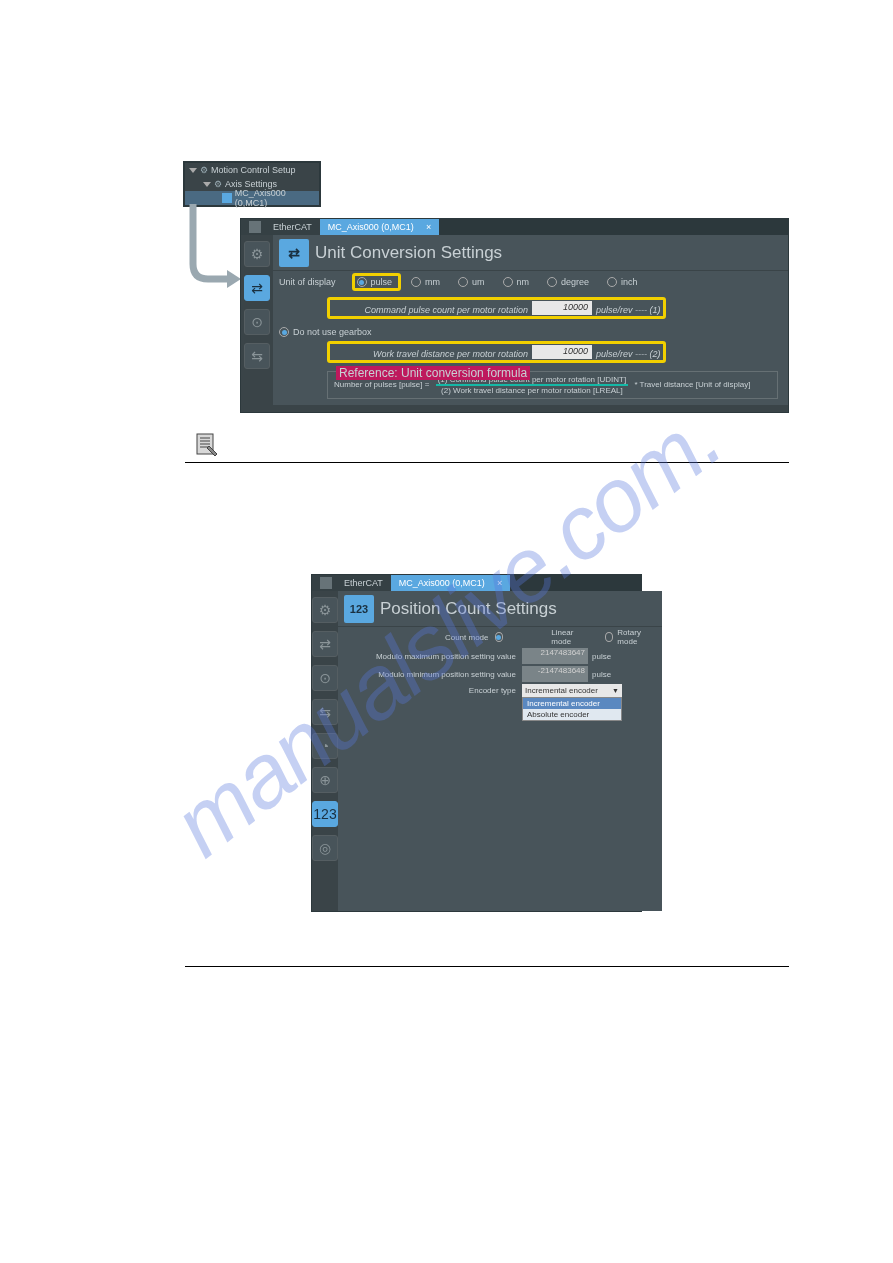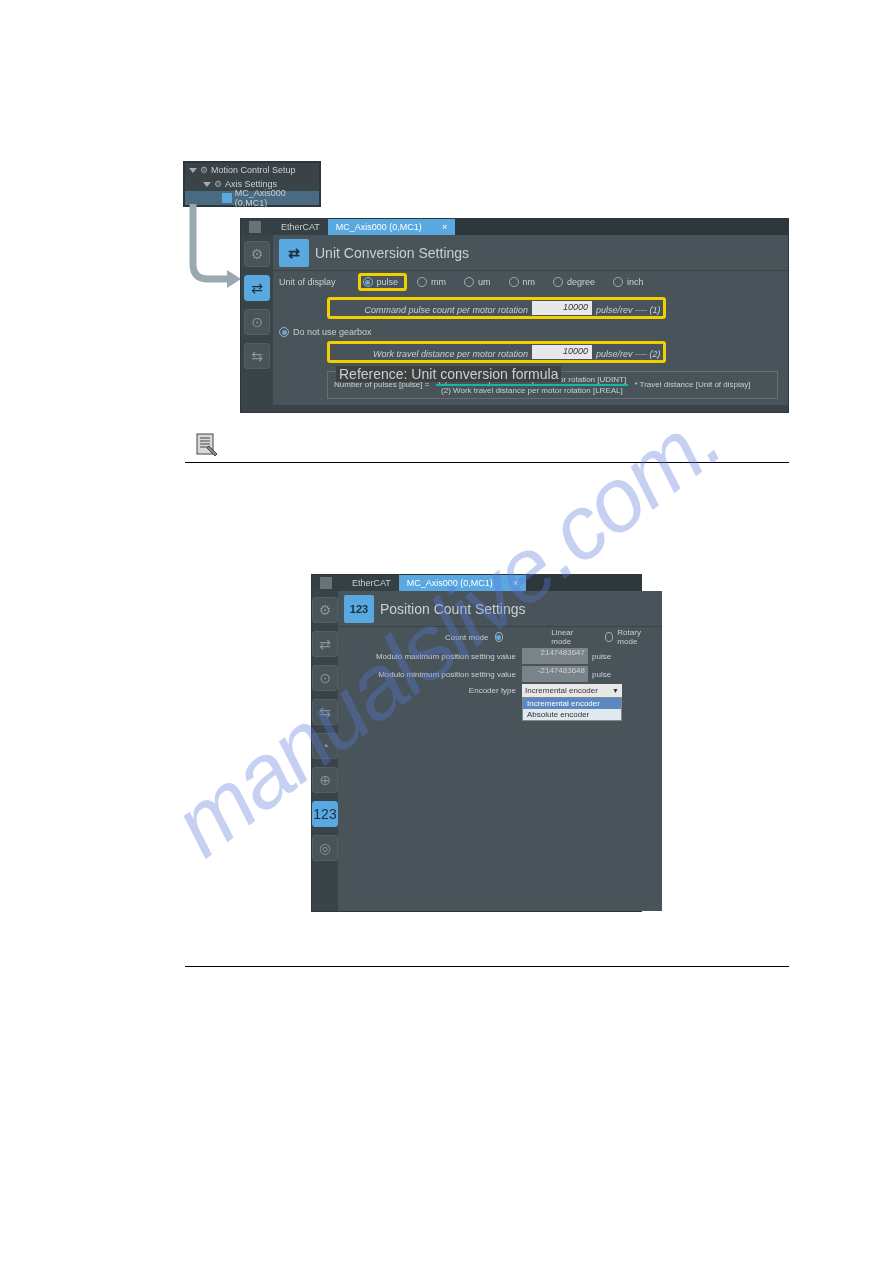--- a/index.html
+++ b/index.html
@@ -12,54 +12,54 @@
   .tri { display: inline-block; width: 0; height: 0; border-left: 4px solid transparent; border-right: 4px solid transparent; border-top: 5px solid #aaa; margin-right: 3px; }
   .gear-mini { color: #9aacb4; font-size: 9px; margin-right: 3px; }
   .node-icon { width: 10px; height: 10px; background: #5aa8e0; margin: 0 3px; }
   
   .arrow-connector { position: absolute; top: 204px; left: 183px; width: 60px; height: 90px; }
   
   .panel1 { position: absolute; top: 218px; left: 240px; width: 549px; height: 195px; background: #3a4448; border: 1px solid #2c383c; }
   .panel2 { position: absolute; top: 574px; left: 311px; width: 331px; height: 338px; background: #3a4448; border: 1px solid #2c383c; }
   
   .tab-bar { height: 16px; display: flex; background: #2c383c; }
-  .tab { padding: 1px 8px; font-size: 9px; color: #c8d0d4; display: flex; align-items: center; gap: 20px; }
+  .tab { padding: 1px 8px; font-size: 9px; color: #c8d0d4; display: flex; align-items: center; gap: 12px; }
   .tab.inactive { background: #354044; }
   .tab.active { background: #5aa8e0; color: #fff; }
   .tab-x { font-size: 9px; }
   .gear-tab { width: 12px; height: 12px; background: #677378; }
   
   .content-row { display: flex; }
   .side-icons { width: 32px; display: flex; flex-direction: column; align-items: center; gap: 8px; padding-top: 6px; background: #3a4448; }
   .side-icon { width: 26px; height: 26px; border: 1px solid #555e62; background: #48545a; border-radius: 3px; display: flex; align-items: center; justify-content: center; font-size: 14px; color: #8a9498; }
   .side-icon.active { background: #5aa8e0; border-color: #5aa8e0; color: #1a3040; }
   
   .main-area { flex: 1; background: #48545a; }
   .title-bar { height: 36px; display: flex; align-items: center; background: #48545a; border-bottom: 1px solid #3a4448; }
   .title-icon { width: 30px; height: 28px; background: #5aa8e0; margin: 0 6px; display: flex; align-items: center; justify-content: center; color: #1a3040; font-size: 14px; font-weight: bold; border-radius: 2px; }
-  .title-text { color: #c8d0d4; font-size: 14px; }
+  .title-text { color: #c8d0d4; font-size: 17px; }
   
   .section-hdr { background: #3a4448; color: #c8d0d4; font-size: 9px; padding: 2px 6px; }
   .section-hdr .tri { border-top-color: #aaa; vertical-align: middle; }
   
   .row-field { display: flex; align-items: center; padding: 2px 6px; font-size: 9px; color: #c8d0d4; background: #48545a; }
-  .label { min-width: 68px; text-align: center; padding-right: 22px; }
+  .label { min-width: 68px; text-align: center; padding-right: 16px; }
   .radio { width: 10px; height: 10px; border-radius: 50%; border: 1px solid #aaa; margin-right: 4px; display: inline-flex; align-items: center; justify-content: center; }
   .radio.sel::after { content: ''; width: 5px; height: 5px; border-radius: 50%; background: #5aa8e0; }
   .radio-lbl { margin-right: 18px; }
   .yellow-box { border: 3px solid #f2d000; border-radius: 3px; padding: 1px 2px; display: inline-flex; align-items: center; }
   .yellow-box.long { padding: 1px 2px; }
   
   .sub-field { display: flex; align-items: flex-end; font-size: 9px; color: #c8d0d4; font-style: italic; }
   .sub-label { width: 200px; text-align: right; padding-right: 4px; }
   .value-box { width: 60px; height: 14px; background: #e8e8e8; color: #333; text-align: right; padding: 1px 4px; font-size: 9px; }
   .unit-lbl { padding-left: 4px; }
   
   .ref-block { border: 1px solid #667074; margin: 6px 10px 6px 54px; padding: 3px 6px; font-size: 8px; color: #c8d0d4; position: relative; }
-  .ref-legend { position: absolute; top: -6px; left: 8px; background: #404040; padding: 0 3px; font-size: 14px; }
+  .ref-legend { position: absolute; top: -6px; left: 8px; background: #be185d; padding: 0 3px; font-size: 12px; }
   .frac { display: inline-flex; flex-direction: column; align-items: center; margin: 0 4px; vertical-align: middle; }
   .frac-top { border-bottom: 2px solid #14b8a6; padding: 0 2px; }
   .frac-bot { padding: 0 2px; }
   
   .note-icon { position: absolute; top: 432px; left: 195px; width: 24px; height: 24px; }
   .hr-line { position: absolute; left: 185px; width: 604px; border-top: 1px solid #000; }
   
   .pos-row { display: flex; align-items: center; padding: 1px 6px; font-size: 8px; color: #c8d0d4; background: #48545a; }
   .pos-label { width: 178px; text-align: right; padding-right: 6px; }
   .value-gray { width: 66px; height: 16px; background: #7a8488; color: #d0d0d0; font-size: 8px; text-align: right; padding: 0 3px; }

